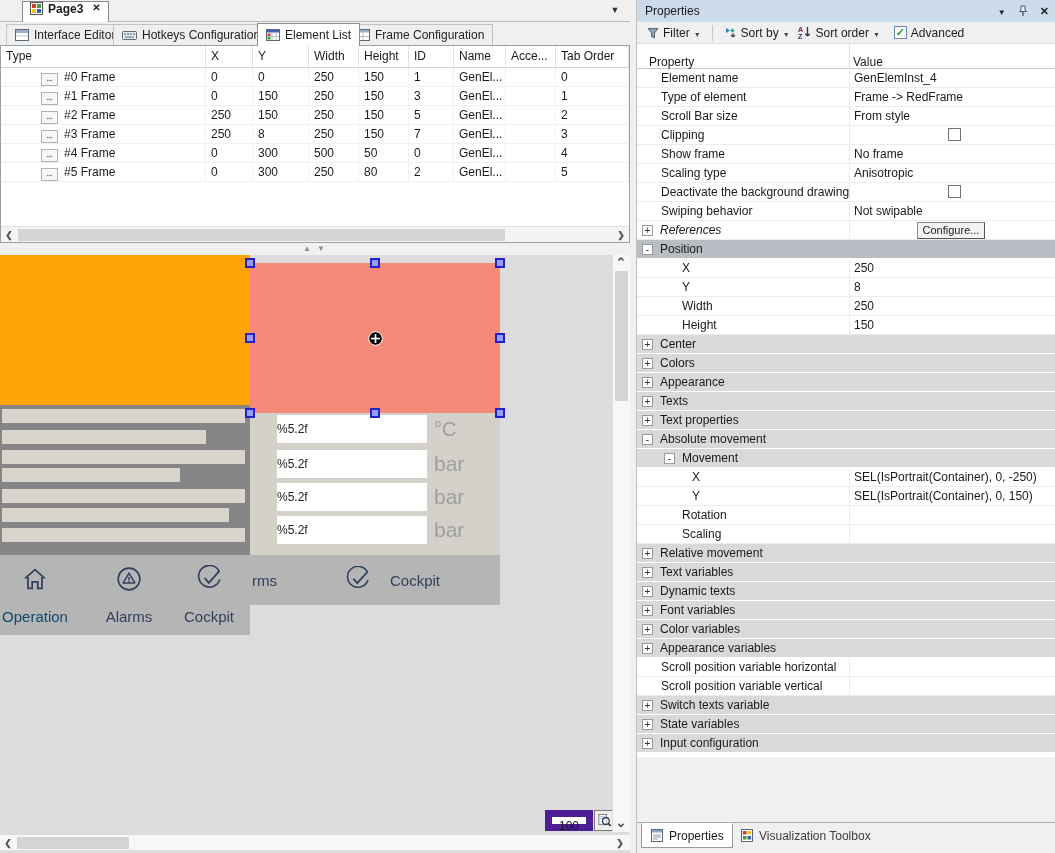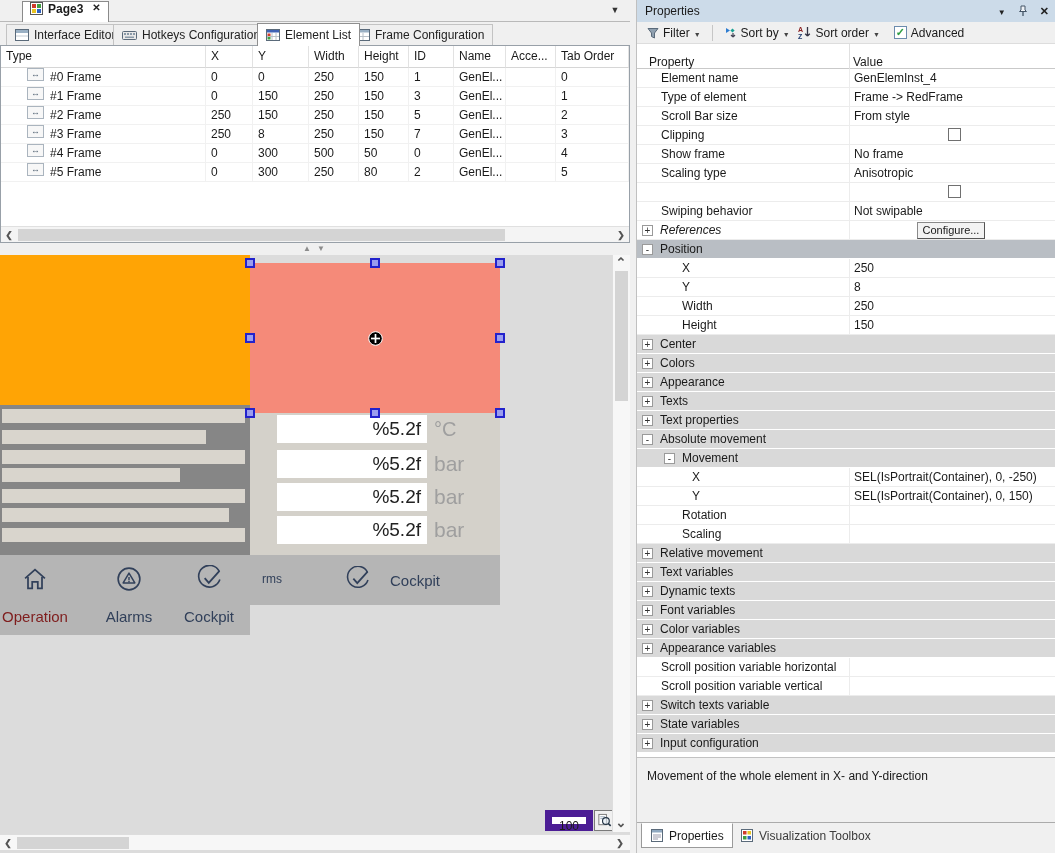--- a/index.html
+++ b/index.html
@@ -24,21 +24,21 @@
   .subtab.active { background:#fff; border-color:#8f8f8f; top:1px; height:23px; z-index:2; }
   .st-1 { left:6px; } .st-2 { left:113px; } .st-3 { left:257px; } .st-4 { left:347px; }
 
   
   .table-wrap { position:absolute; left:0; top:45px; width:630px; height:198px; background:#fff; border:1px solid #98a0a8; }
   .tgrid { display:grid; grid-template-columns:205px 47px 56px 50px 50px 45px 52px 50px 73px; }
   .thead { height:22px; line-height:21px; }
   .thead .hcell { padding-left:5px; border-right:1px solid #e2e2e2; border-bottom:1px solid #d6d6d6; overflow:hidden; white-space:nowrap; }
   .trow { height:19px; line-height:18px; }
   .trow .cell { padding-left:5px; border-right:1px solid #f1f1f1; border-bottom:1px solid #f1f1f1; overflow:hidden; white-space:nowrap; }
-  .trow .cell.type { display:flex; align-items:flex-start; gap:6px; padding-left:26px; }
+  .trow .cell.type { display:flex; align-items:flex-end; gap:6px; padding-left:40px; }
   .frame-ico { flex:0 0 auto; width:17px; height:13px; border:1px solid #aab4be; background:#f7f7f7; color:#5a6a7a; font-size:9px; line-height:11px; text-align:center; }
   .frame-ico::before { content:"↔"; }
   .table-hscroll { position:absolute; left:0; bottom:0; width:628px; height:16px; background:#f4f4f4; border-top:1px solid #e0e0e0; }
   .sb-arrow { position:absolute; width:16px; height:16px; color:#555; font-size:9px; line-height:16px; text-align:center; font-weight:bold; }
   .sb-thumb { position:absolute; background:#d4d4d4; }
   .arr-l::before { content:"❮"; } .arr-r::before { content:"❯"; }
   .arr-u::before { content:"⌃"; font-size:13px; } .arr-d::before { content:"⌄"; font-size:13px; line-height:10px; }
 
   
   .vsplit { position:absolute; left:0; top:243px; width:630px; height:12px; background:#f0f0f0; }
@@ -55,28 +55,28 @@
   .f-dark   { left:0; top:150px; width:250px; height:150px; z-index:1; }
   .f-navr   { left:250px; top:300px; width:250px; height:50px; z-index:1; }
   .f-navl   { left:0; top:300px; width:250px; height:80px; z-index:2; }
 
   .handle { position:absolute; width:10px; height:10px; margin:-5px 0 0 -5px; background:#9a9def; border:2px solid #2222cc; z-index:5; }
   .crosshair { position:absolute; left:368px; top:76px; z-index:5; }
 
   .gbar { position:absolute; left:2px; height:14px; }
 
   .vfield { position:absolute; left:27px; width:150px; height:28px; background:#fff; }
-  .vfield span { display:block; text-align:right; padding-right:6px; line-height:28px; font-size:19px; color:#222; }
+  .vfield span { display:block; text-align:left; padding-right:6px; line-height:28px; font-size:12px; color:#222; }
   .vf-0 { top:10px; } .vf-1 { top:45px; } .vf-2 { top:78px; } .vf-3 { top:111px; }
   .vunit { position:absolute; left:184px; font-size:21px; color:#9f9f9f; line-height:28px; white-space:nowrap; }
 
   .navl-item { position:absolute; top:10px; width:70px; text-align:center; }
   .ni-0 { left:0; } .ni-1 { left:94px; } .ni-2 { left:174px; }
   .navl-item .nlabel { display:block; margin-top:15px; font-size:15px; }
-  .navr-clip { position:absolute; left:12px; top:17px; font-size:12px; }
+  .navr-clip { position:absolute; left:2px; top:17px; font-size:15px; }
   .navr-ico { position:absolute; left:94px; top:11px; }
   .navr-label { position:absolute; left:140px; top:17px; font-size:15px; }
 
   .zoombox { position:absolute; left:545px; top:555px; width:48px; height:21px; background:#fff; border:7px solid #4c1d95; text-align:center; line-height:19px; }
   .zoombtn { position:absolute; left:594px; top:555px; width:21px; height:21px; background:#f0f0f0; border:1px solid #7a7a7a; display:flex; align-items:center; justify-content:center; }
 
   .c-vscroll { position:absolute; right:0; top:0; width:18px; height:577px; background:#f7f7f7; border-left:1px solid #ddd; z-index:6; }
   .c-hscroll { position:absolute; left:0; top:579px; width:630px; height:16px; background:#f7f7f7; border-top:1px solid #ddd; z-index:6; }
 
   
@@ -344,21 +344,21 @@
         <span class="navr-label" style="color: rgb(49, 64, 90);">Cockpit</span>
       </div>
     <div class="cframe f-navl" id="navLeft" style="background: rgb(181, 181, 181);">
         <div class="navl-item ni-0">
           <div style="display:flex;justify-content:center;">
             <svg width="28" height="28" viewBox="0 0 24 24">
               <path d="M3.5 11.5 L12 4 L20.5 11.5" fill="none" stroke="#31405A" stroke-width="1.5"></path>
               <path d="M6 10.2 V20 H9.6 V14.4 H14.4 V20 H18 V10.2" fill="none" stroke="#31405A" stroke-width="1.5"></path>
             </svg>
           </div>
-          <span class="nlabel" style="color: #7f1d1d;">Operation</span>
+          <span class="nlabel" style="color: #0c4a6e;">Operation</span>
         </div>
         <div class="navl-item ni-1">
           <div style="display:flex;justify-content:center;">
             <svg width="28" height="28" viewBox="0 0 24 24">
               <circle cx="12" cy="12" r="9.3" fill="none" stroke="#31405A" stroke-width="1.4"></circle>
               <path d="M12 7 L17 15.4 H7 Z" fill="none" stroke="#31405A" stroke-width="1.3" stroke-linejoin="round"></path>
               <line x1="12" y1="10.3" x2="12" y2="13" stroke="#31405A" stroke-width="1.2"></line>
               <circle cx="12" cy="14.3" r="0.7" fill="#31405A"></circle>
             </svg>
           </div>
@@ -480,20 +480,21 @@
       </div>
       <div class="prow">
         <div class="plabel" style="padding-left: 24px;">Show frame</div>
         <div class="pvalue">No frame</div>
       </div>
       <div class="prow">
         <div class="plabel" style="padding-left: 24px;">Scaling type</div>
         <div class="pvalue">Anisotropic</div>
       </div>
       <div class="prow">
+        <div class="plabel" style="padding-left: 24px;">Deactivate the background drawing</div>
         <div class="pvalue pcheckwrap"><span class="pcheck"></span></div>
       </div>
       <div class="prow">
         <div class="plabel" style="padding-left: 24px;">Swiping behavior</div>
         <div class="pvalue">Not swipable</div>
       </div>
       <div class="prow">
         <span class="expander" style="left: 5px;">+</span>
         <div class="plabel" style="padding-left: 23px; font-style: italic;">References</div>
         <div class="pvalue">
@@ -620,21 +621,20 @@
         <div class="plabel" style="padding-left: 23px;">State variables</div>
         <div class="pvalue"></div>
       </div>
       <div class="prow group">
         <span class="expander" style="left: 5px;">+</span>
         <div class="plabel" style="padding-left: 23px;">Input configuration</div>
         <div class="pvalue"></div>
       </div>
     </div>
 
-  <div class="props-desc">Movement of the whole element in X- and Y-direction</div>
 
   <div class="props-tabs">
     <div class="ptab ptab-1 active">
       <svg width="14" height="13" viewBox="0 0 14 13">
           <rect x="1.5" y="0.5" width="11" height="12" fill="#fff" stroke="#5a6a7a"></rect>
           <rect x="2" y="1" width="10" height="2.5" fill="#8fa8c0"></rect>
           <line x1="3" y1="6" x2="11" y2="6" stroke="#99a"></line>
           <line x1="3" y1="8" x2="11" y2="8" stroke="#99a"></line>
           <line x1="3" y1="10" x2="8" y2="10" stroke="#99a"></line>
         </svg>

